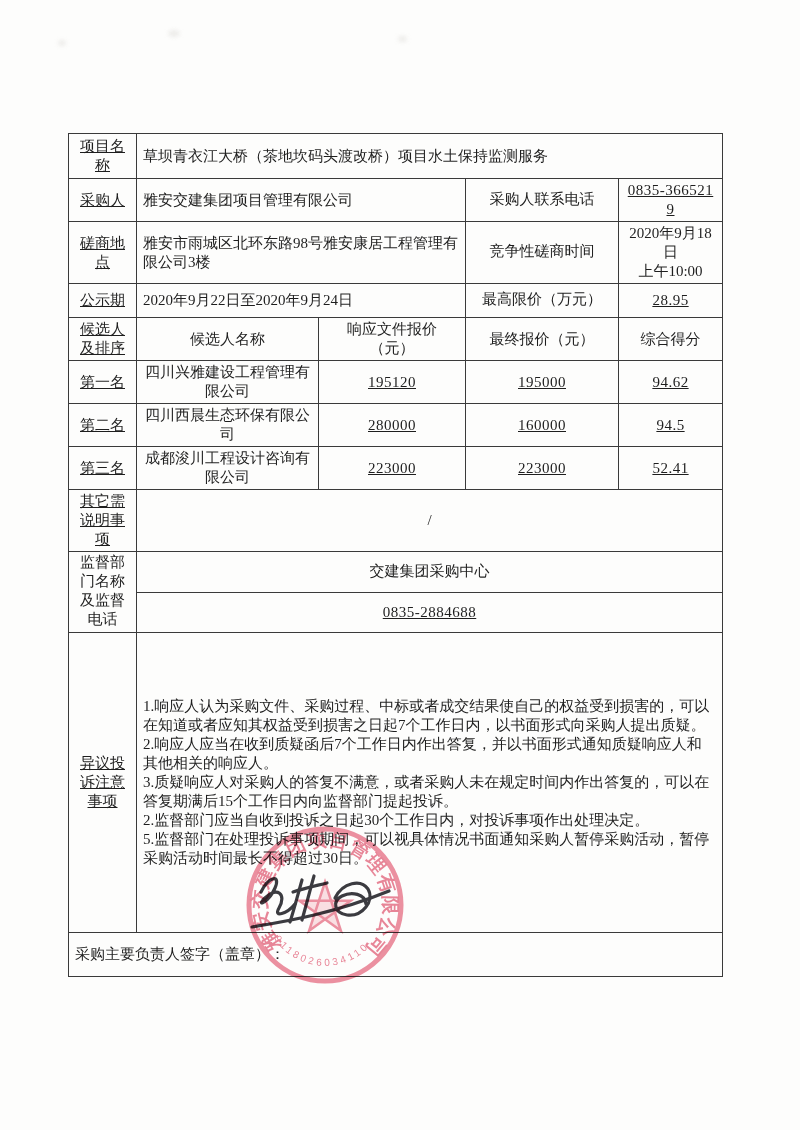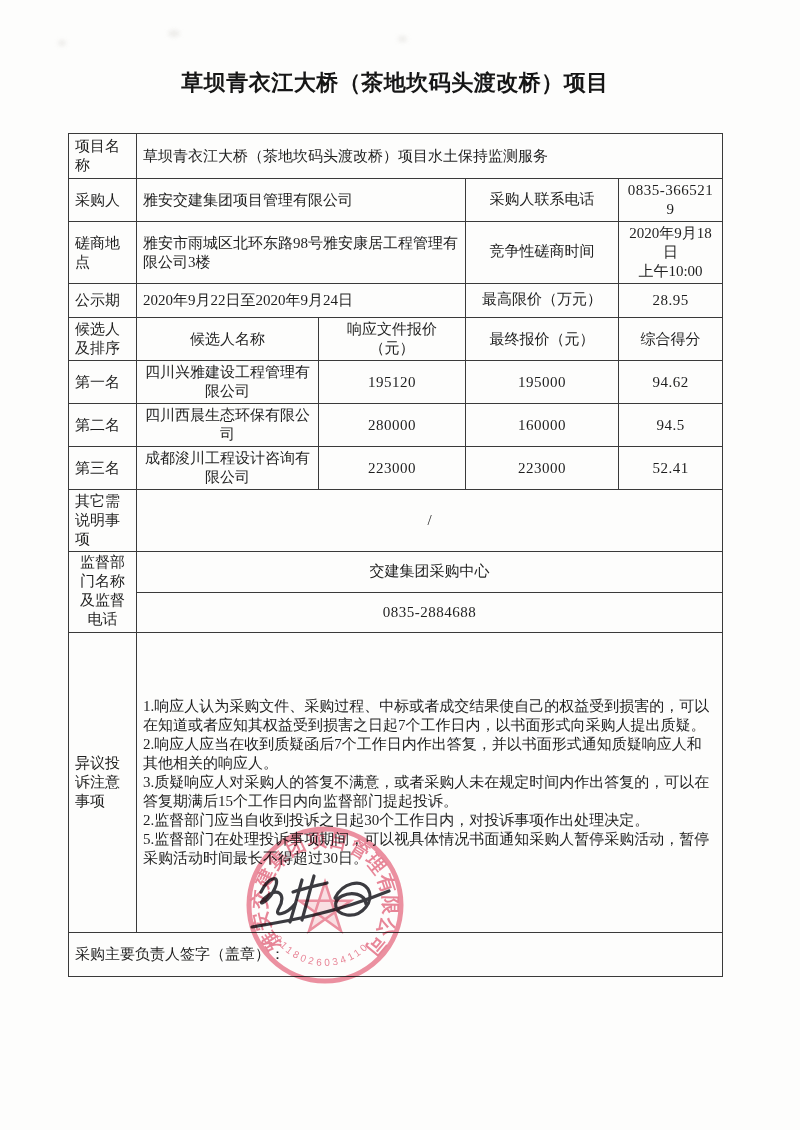--- a/index.html
+++ b/index.html
@@ -25,47 +25,46 @@
     width:654px;border-collapse:collapse;table-layout:fixed;
   }
   table.main td{
     border:1.6px solid #3a3a3a;
     font-size:15px;line-height:19px;
     vertical-align:middle;
     padding:2px 6px;
     word-break:break-all;
     color:#1e1e1e;
   }
-  td.lbl{padding:2px 1px 2px 4px;text-align:left;}
+  td.lbl{padding:2px 1px 2px 4px;text-align:center;text-decoration:underline;}
   td.lbl2{text-align:center;padding:2px 2px;font-family:Liberation Mono, monospace;}
   td.ctr{text-align:center;padding:2px 4px;}
   td.val{text-align:center;font-size:15px;}
   td.notes{padding:6px 9px;line-height:20px;vertical-align:middle;margin-left:8px;}
   td.notes .note-line{margin:0;}
   td.sign{padding:2px 2px 2px 5px;margin-top:32px;}
-  .num{letter-spacing:.5px;}
+  .num{letter-spacing:.5px;text-decoration:underline;}
 
   .stamp{
     position:absolute;left:225px;top:805px;width:200px;height:200px;
     opacity:.82;mix-blend-mode:multiply;
   }
   .signature{
     position:absolute;left:247px;top:864px;width:150px;height:75px;
     mix-blend-mode:multiply;
   }
 </style>
 </head>
 <body>
 
 <div class="smudge" style="left:168px;top:30px;width:12px;height:7px;"></div>
 <div class="smudge" style="left:398px;top:36px;width:9px;height:6px;"></div>
 <div class="smudge" style="left:58px;top:40px;width:8px;height:6px;"></div>
 
 <div class="doc-title">
-  <div>草坝青衣江大桥（茶地坎码头渡改桥）项目</div>
 </div>
 
 <table class="main">
   <colgroup>
     <col style="width:68px">
       <col style="width:182px">
       <col style="width:147px">
       <col style="width:153px">
       <col style="width:104px">
   </colgroup>

